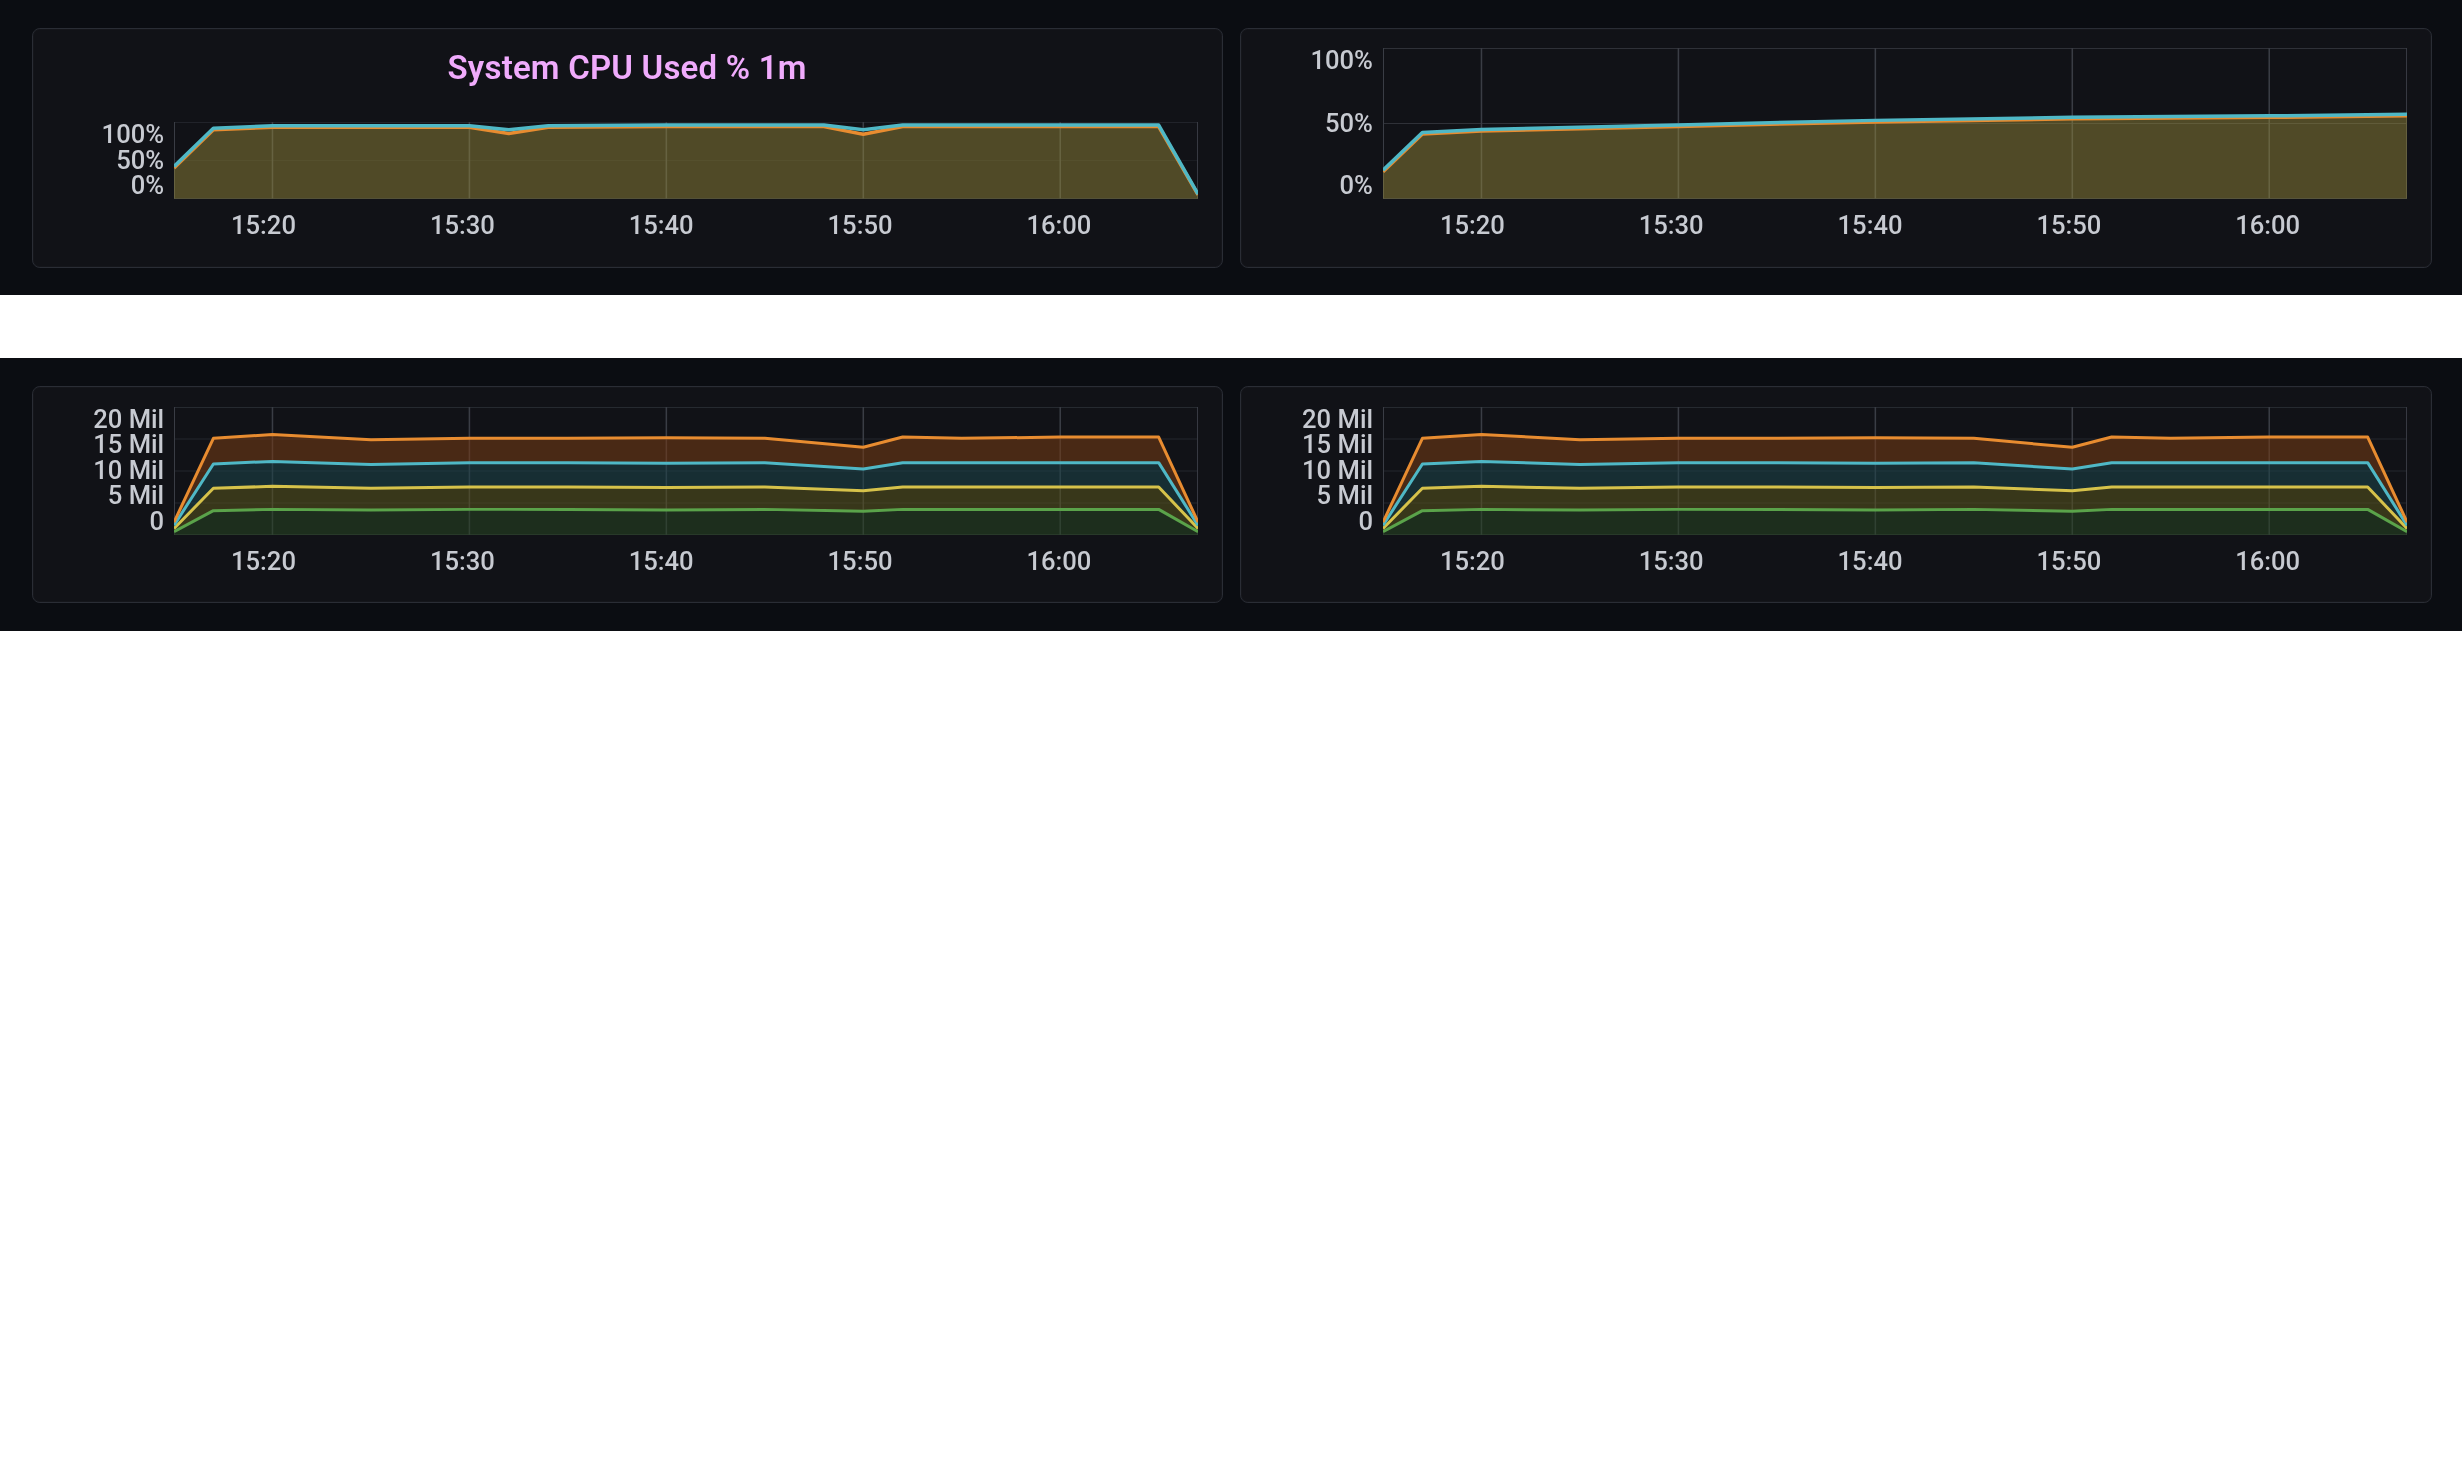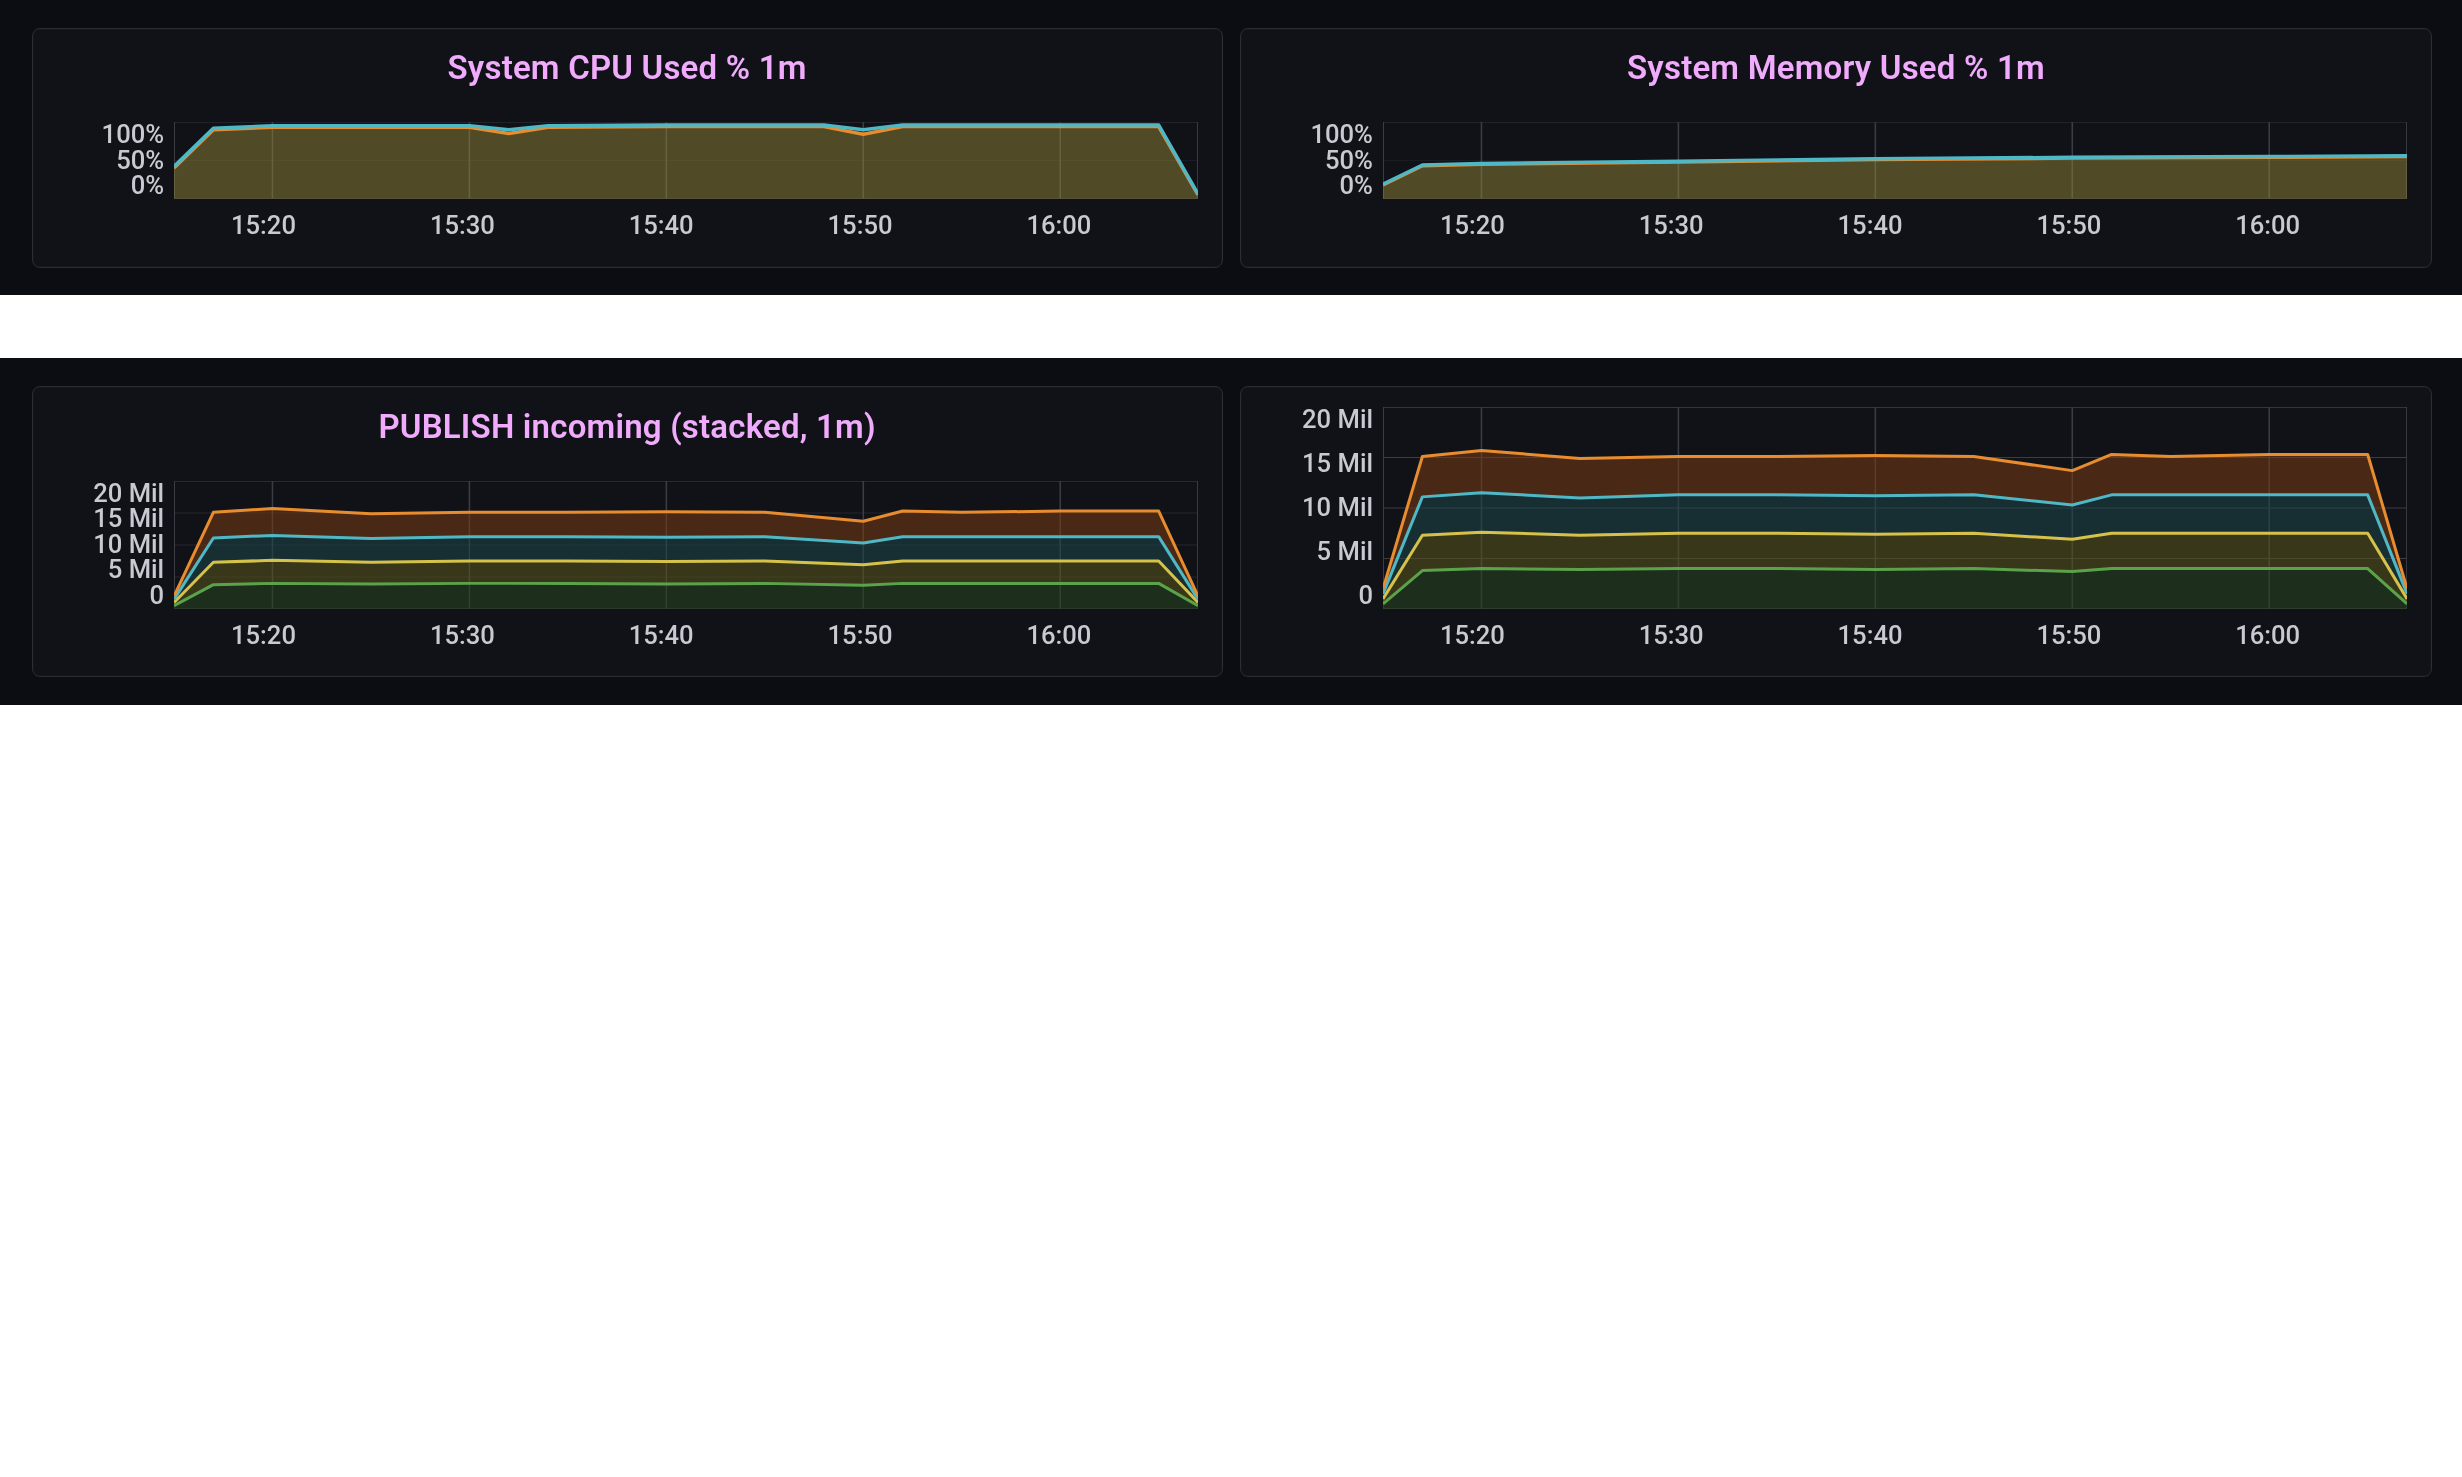--- a/index.html
+++ b/index.html
@@ -56,21 +56,20 @@
             <span class="tick" style="position: absolute; left: 9.61538%; transform: translateX(-50%);">15:20</span>
             <span class="tick" style="position: absolute; left: 28.8462%; transform: translateX(-50%);">15:30</span>
             <span class="tick" style="position: absolute; left: 48.0769%; transform: translateX(-50%);">15:40</span>
             <span class="tick" style="position: absolute; left: 67.3077%; transform: translateX(-50%);">15:50</span>
             <span class="tick" style="position: absolute; left: 86.5385%; transform: translateX(-50%);">16:00</span>
           </div>
       </div>
     </div>
 
     <div class="panel">
-      <div class="panel-title">System Memory Used % 1m</div>
       <div class="plot">
         <div class="plot-area">
           <div class="y-axis">
             <span class="tick">100%</span>
             <span class="tick">50%</span>
             <span class="tick">0%</span>
           </div>
           <div class="grid-wrap">
             <svg viewBox="0 0 1000 300" preserveAspectRatio="none" id="svg-mem">
                 <line x1="0" x2="1000" y1="0" y2="0" class="grid-line"></line>
@@ -98,21 +97,20 @@
       </div>
     </div>
 
   </div>
 
   <div class="row-gap"></div>
 
   <div class="row">
 
     <div class="panel">
-      <div class="panel-title">PUBLISH incoming (stacked, 1m)</div>
       <div class="plot">
         <div class="plot-area">
           <div class="y-axis">
             <span class="tick">20 Mil</span>
             <span class="tick">15 Mil</span>
             <span class="tick">10 Mil</span>
             <span class="tick">5 Mil</span>
             <span class="tick">0</span>
           </div>
           <div class="grid-wrap">

